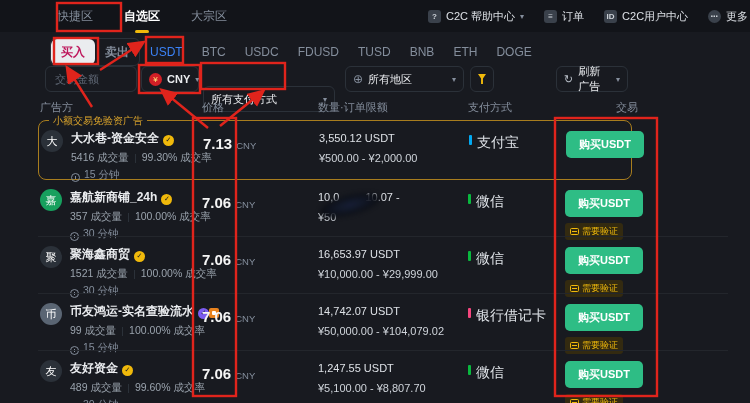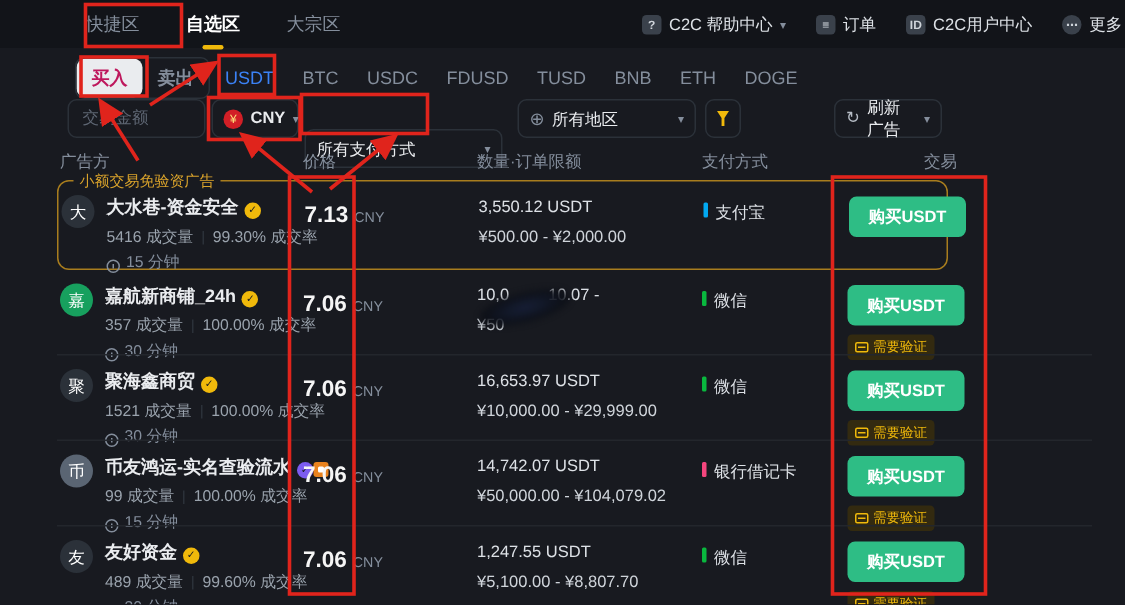--- a/index.html
+++ b/index.html
@@ -74,21 +74,21 @@
   .pnum{font-size:15px;font-weight:bold;color:#f5f5f5;}
   .pcur{font-size:9.5px;color:#848e9c;margin-left:4px;}
 
   .c-amt{padding-top:11px;font-size:11px;color:#dde1e6;padding-left:5px;position:relative;white-space:nowrap;}
   .amt2{margin-top:8px;color:#cfd4da;}
   .a-b{margin-left:26px;}
   .smudge{position:absolute;left:6px;top:15px;width:62px;height:20px;border-radius:50%;
     background:radial-gradient(ellipse at center,#17203a 0%,#0c0f16 65%,rgba(12,15,22,0) 100%);
     filter:blur(2px);transform:rotate(-14deg);opacity:.9;pointer-events:none;}
 
-  .c-pay{padding-top:13px;display:flex;align-items:flex-start;gap:5px;font-size:11px;color:#dde1e6;padding-left:5px;white-space:nowrap;}
+  .c-pay{padding-top:13px;display:flex;align-items:flex-start;gap:5px;font-size:14px;color:#dde1e6;padding-left:5px;white-space:nowrap;}
   .paybar{width:3px;height:10px;border-radius:1px;margin-top:1px;flex:none;}
 
   .c-trade{padding-left:7px;padding-top:10px;}
   .trade-wrap{display:inline-flex;flex-direction:column;align-items:flex-start;gap:6px;}
   .buy-btn{background:#2ebd85;color:#fff;border:none;border-radius:5px;font-size:11px;padding:6px 13px;font-family:inherit;cursor:pointer;font-weight:600;white-space:nowrap;}
   .verify{display:inline-flex;align-items:center;gap:3px;background:#332a10;color:#f0b90b;font-size:9px;padding:2px 5px;border-radius:3px;white-space:nowrap;}
   .vicon{width:9px;height:7px;border:1px solid #f0b90b;border-radius:1.5px;position:relative;box-sizing:border-box;}
   .vicon::after{content:'';position:absolute;left:1px;top:2px;width:5px;height:1px;background:#f0b90b;}
 
   

